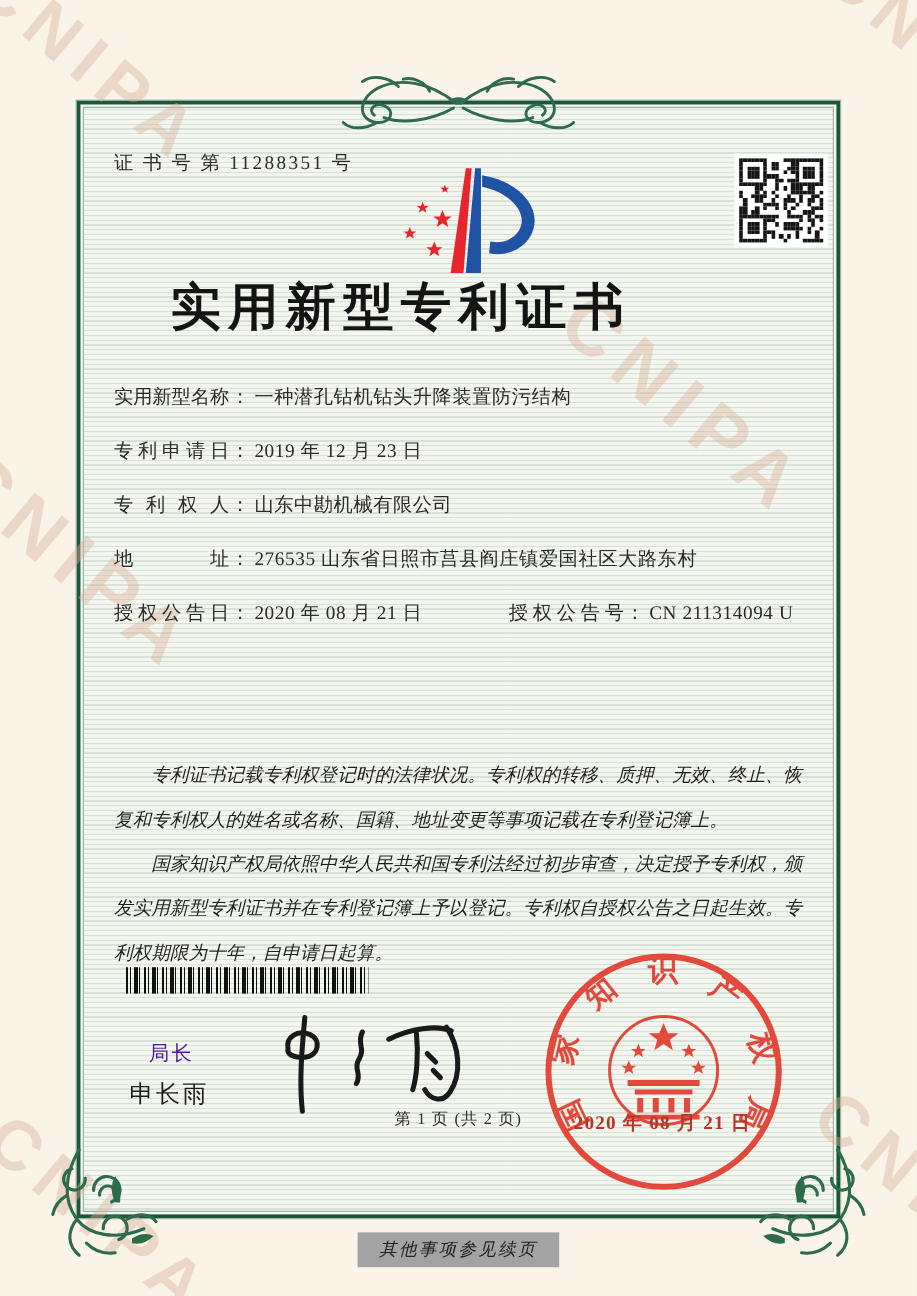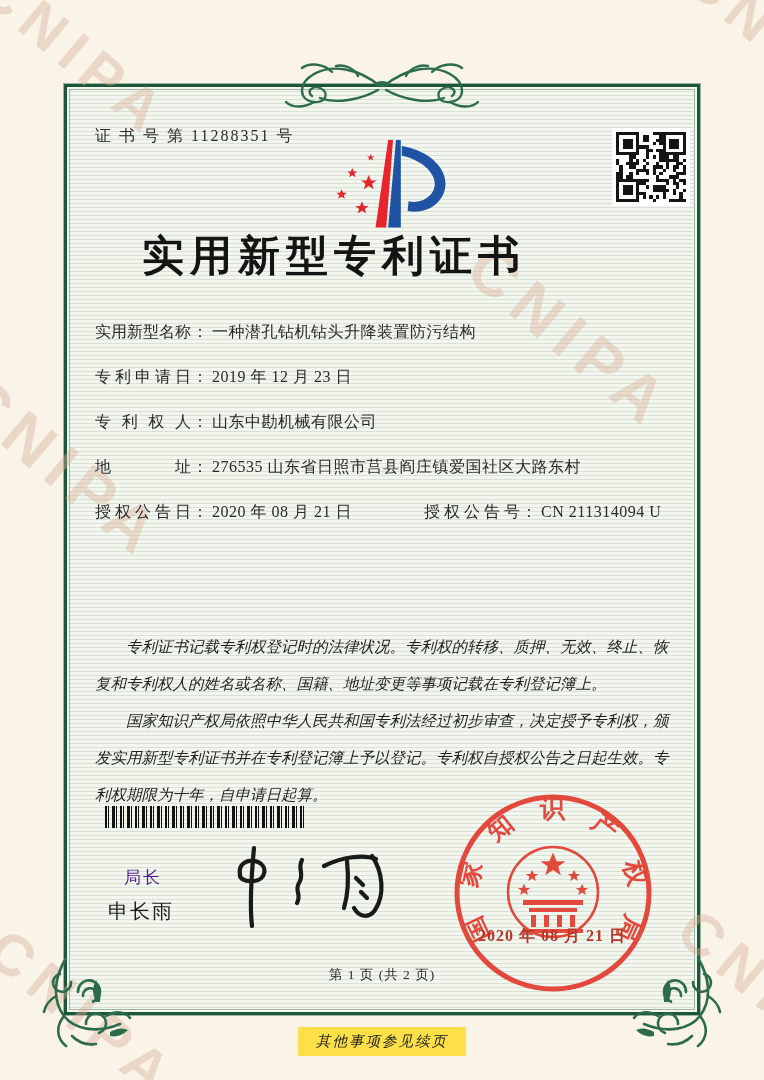--- a/index.html
+++ b/index.html
@@ -44,24 +44,24 @@
              #111 7px 10px, transparent 10px 11px,
              #111 11px 12px, transparent 12px 15px);}
   .sig-title{position:absolute;left:124px;top:866px;font-size:17px;color:#4c1d95;letter-spacing:2px;
              font-family:"Liberation Sans","DejaVu Sans",sans-serif;}
   .sig-name{position:absolute;left:108px;top:898px;font-size:20px;color:#1c1c1c;letter-spacing:2px;
             font-family:"Liberation Sans","DejaVu Sans",sans-serif;}
   .sig-script{position:absolute;left:212px;top:840px;}
   .seal{position:absolute;left:450px;top:790px;}
   .seal-date{position:absolute;left:472px;top:926px;width:160px;text-align:center;
              color:#b5372a;font-size:16px;letter-spacing:1px;font-weight:bold;}
-  .page-footer{position:absolute;left:64px;top:966px;width:636px;text-align:center;
+  .page-footer{position:absolute;left:64px;top:924px;width:636px;text-align:center;
                font-size:13.5px;color:#2b2b2b;letter-spacing:1px;}
   .cont-note{position:absolute;left:0;top:1027px;width:764px;text-align:center;}
-  .cont-note span{display:inline-block;background:#fde047;padding:5px 18px;font-size:14.5px;
+  .cont-note span{display:inline-block;background:#a3a3a3;padding:5px 18px;font-size:14.5px;
                   font-style:italic;color:#1f1f1f;letter-spacing:2px;}
   .ornament{position:absolute;z-index:4;pointer-events:none;}
 </style>
 </head>
 <body>
 
 <div class="page">
 
   <div class="wm" style="left:-38px;top:18px;">CNIPA</div>
   <div class="wm" style="left:668px;top:8px;">CNIPA</div>

